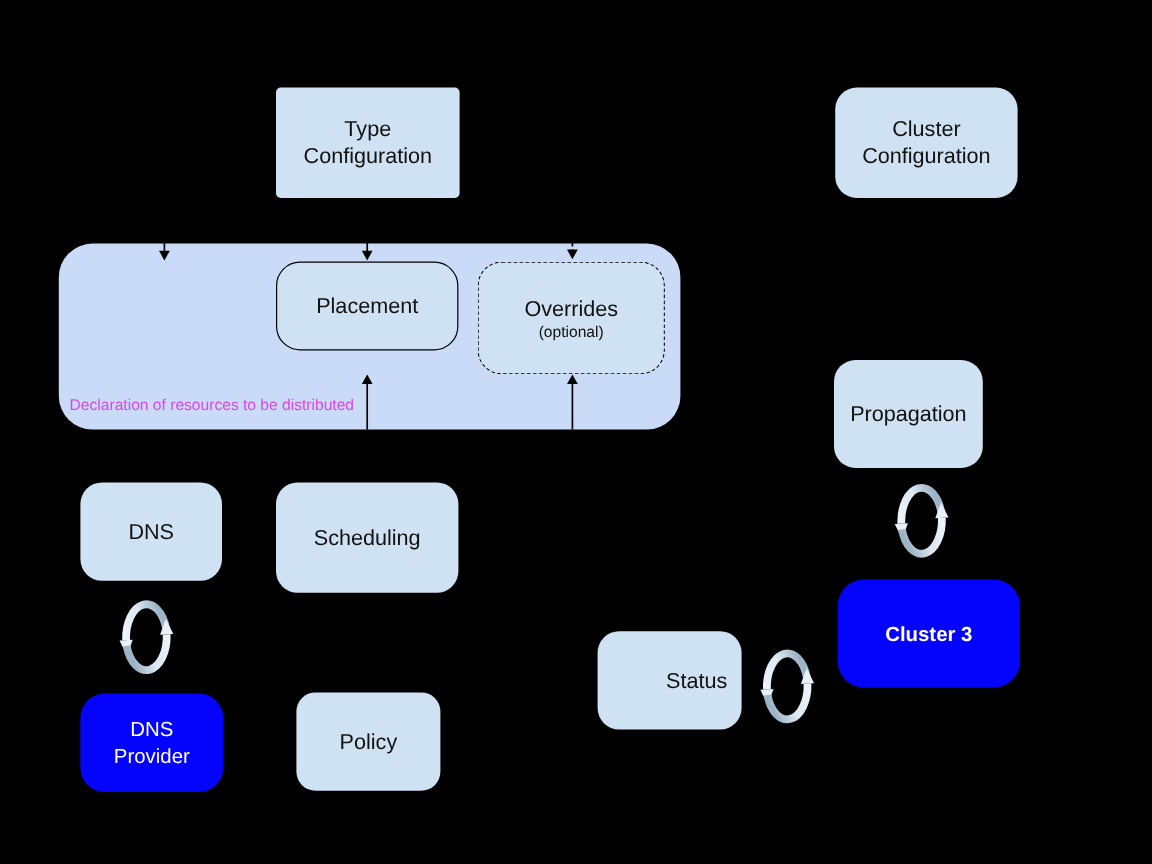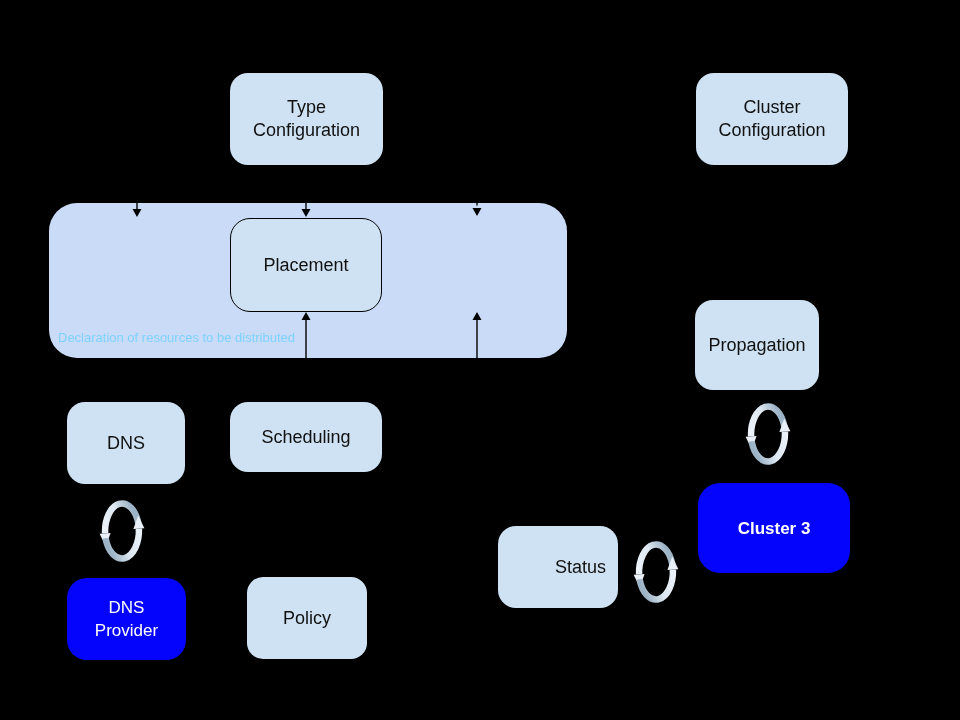--- a/index.html
+++ b/index.html
@@ -9,30 +9,30 @@
   }
   .node{
     position:absolute;display:flex;align-items:center;justify-content:center;
     text-align:center;color:#111;font-size:18px;line-height:23px;
     white-space:pre-line;box-sizing:border-box;
   }
   .fill-light{background:#cfe2f3;}
   .fill-container{background:#c9dbf7;}
   .fill-blue{background:#0404fc;color:#ffffff;font-weight:bold;}
   
-  .type-config{left:230px;top:73px;width:153px;height:92px;border-radius:18px;}
+  .type-config{left:230px;top:73px;width:153px;height:92px;border-radius:4px;}
   .cluster-config{left:696px;top:73px;width:152px;height:92px;border-radius:18px;}
   .container-box{left:49px;top:203px;width:518px;height:155px;border-radius:28px;position:absolute;}
   .template{left:61px;top:218px;width:152px;height:94px;border-radius:20px;border:1.3px solid #000;}
-  .placement{left:230px;top:218px;width:152px;height:94px;border-radius:20px;border:1.3px solid #000;}
+  .placement{left:230px;top:218px;width:152px;height:74px;border-radius:20px;border:1.3px solid #000;}
   .overrides{left:398px;top:218px;width:156px;height:94px;border-radius:20px;border:1.4px dashed #000;flex-direction:column;}
   .overrides .sub{font-size:13px;line-height:16px;font-weight:normal;}
-  .caption{position:absolute;left:58px;top:330px;color:#7dd3fc;font-size:13px;}
+  .caption{position:absolute;left:58px;top:330px;color:#d946ef;font-size:13px;}
   .dns{left:67px;top:402px;width:118px;height:82px;border-radius:18px;}
-  .scheduling{left:230px;top:402px;width:152px;height:70px;border-radius:18px;}
+  .scheduling{left:230px;top:402px;width:152px;height:92px;border-radius:18px;}
   .dns-provider{left:67px;top:578px;width:119px;height:82px;border-radius:20px;font-size:17px;}
   .policy{left:247px;top:577px;width:120px;height:82px;border-radius:16px;}
   .propagation{left:695px;top:300px;width:124px;height:90px;border-radius:18px;}
   .cluster-1{left:698px;top:483px;width:152px;height:90px;border-radius:22px;font-size:17px;}
   .cluster-n{left:698px;top:587px;width:152px;height:91px;border-radius:22px;font-size:17px;white-space:normal;}
   .cluster-n .nvar{font-style:italic;}
   .status{left:498px;top:526px;width:120px;height:82px;border-radius:18px;padding-left:45px;}
   .arrows-overlay{position:absolute;left:0;top:0;width:960px;height:720px;pointer-events:none;}
   .sync{position:absolute;width:52px;height:78px;}
   .sync-1{left:96px;top:492px;}
@@ -65,20 +65,24 @@
 Configuration</span>
   </div>
   <div class="node fill-light cluster-config">
     <span>Cluster
 Configuration</span>
   </div>
 
   <div class="container-box fill-container"></div>
   <div class="node fill-light placement">
     <span>Placement</span>
+  </div>
+  <div class="node fill-light overrides">
+    <span>Overrides</span>
+    <span class="sub">(optional)</span>
   </div>
   <div class="caption">Declaration of resources to be distributed</div>
 
   <svg class="arrows-overlay" viewBox="0 0 960 720">
     <g stroke="#000" stroke-width="1.4" fill="#000">
       <line x1="137" y1="202.5" x2="137" y2="210"></line>
       <polygon points="132.5,209 141.5,209 137,217" stroke="none"></polygon>
       <line x1="306" y1="202.5" x2="306" y2="210"></line>
       <polygon points="301.5,209 310.5,209 306,217" stroke="none"></polygon>
       <line x1="477" y1="202.5" x2="477" y2="209" stroke-dasharray="3 2.5"></line>

